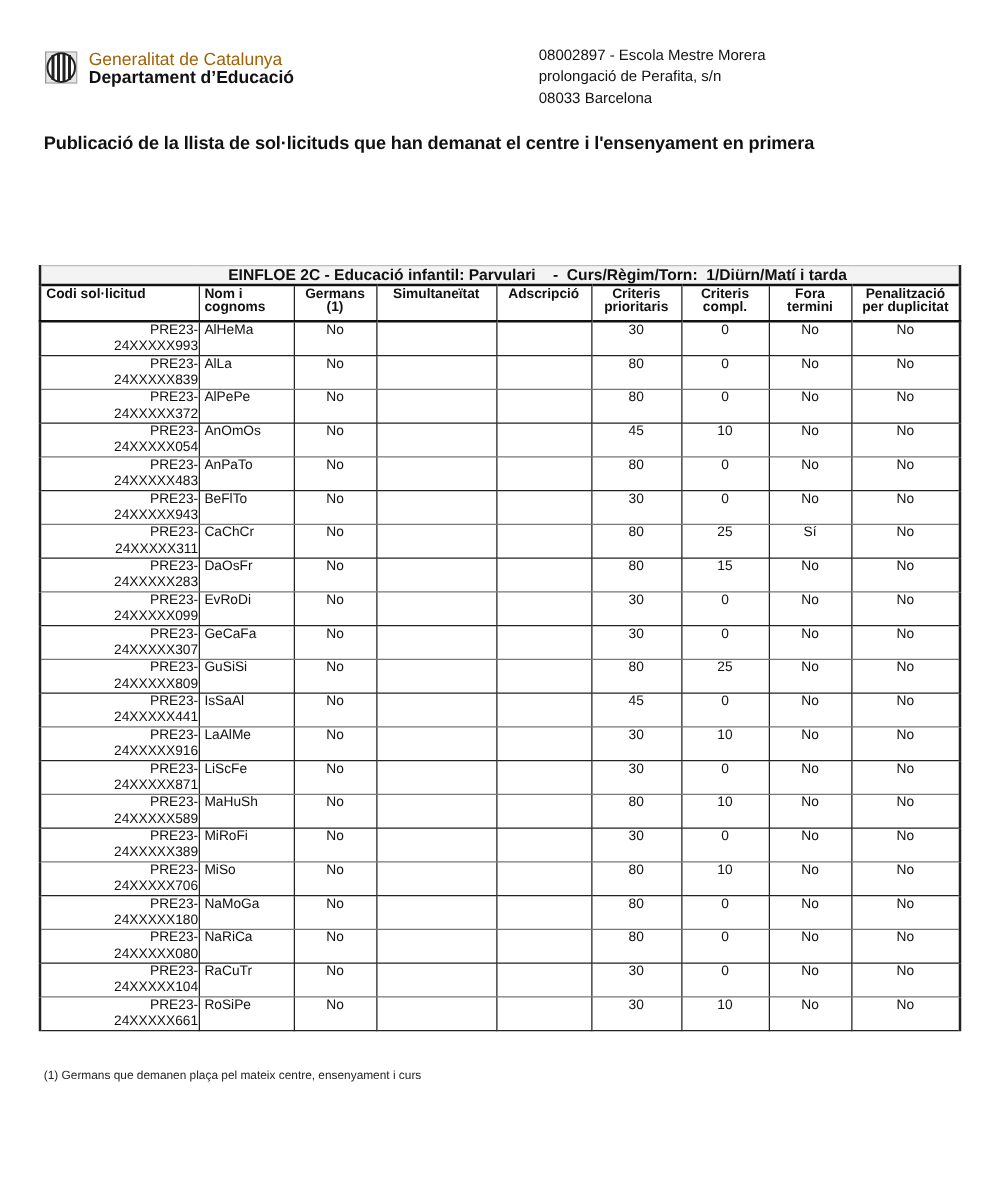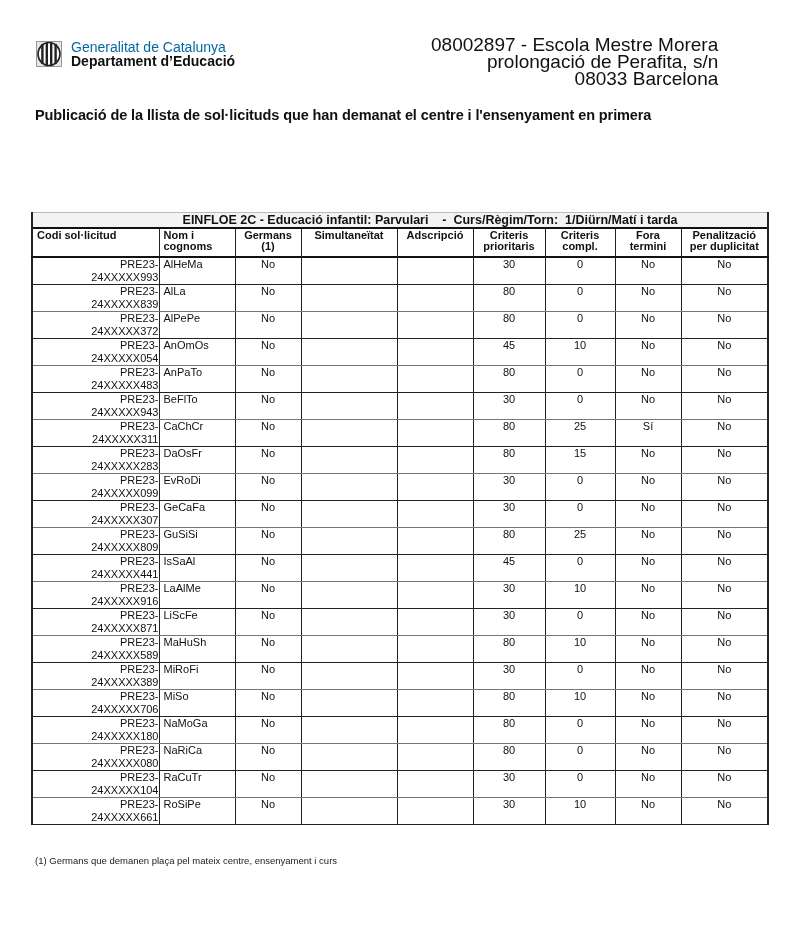--- a/index.html
+++ b/index.html
@@ -1,24 +1,24 @@
 <!DOCTYPE html>
 <html><head>
   <meta charset="utf-8">
   <style>
     html, body { margin: 0; padding: 0; background: #ffffff; }
     body { width: 803px; height: 947px; position: relative; font-family: "Liberation Sans", sans-serif; color: #111; overflow: hidden; }
 
     .logo { position: absolute; left: 36px; top: 40px; display: flex; align-items: center; }
     .logo-mark { width: 26px; height: 26px; margin-right: 9px; }
     .logo-text { line-height: 14px; }
-    .logo-line1 { font-size: 14px; color: #0369a1; display: block; }
+    .logo-line1 { font-size: 14px; color: #a16207; display: block; }
     .logo-line2 { font-size: 14px; font-weight: bold; color: #111; display: block; }
 
-    .center-info { position: absolute; left: 431px; top: 36px; font-size: 19px; line-height: 17px; color: #111; text-align: right; }
+    .center-info { position: absolute; left: 431px; top: 36px; font-size: 12px; line-height: 17px; color: #111; }
     .center-info div { white-space: nowrap; }
 
     .titles { position: absolute; left: 35px; top: 106px; width: 730px; font-weight: bold; font-size: 14.5px; line-height: 18px; font-family: "Liberation Sans", sans-serif; }
     .titles div { letter-spacing: -0.1px; }
 
     .table-wrap { position: absolute; left: 31px; top: 212px; width: 736px; }
     table { border-collapse: collapse; width: 736px; table-layout: fixed; font-size: 11px; }
     th, td { border: 1.5px solid #222; padding: 0; vertical-align: top; }
     .caption-cell { background: #f3f3f3; font-size: 12.5px; font-weight: bold; text-align: center; height: 14px; line-height: 14px; padding-left: 60px; border-left: 2.5px solid #222; border-right: 2.5px solid #222; border-top: 1px solid #bbb; }
     th { font-size: 11px; font-weight: bold; text-align: center; line-height: 11px; height: 25px; padding: 1px 2px; border-top: 2px solid #111; border-bottom: 2px solid #111; }

